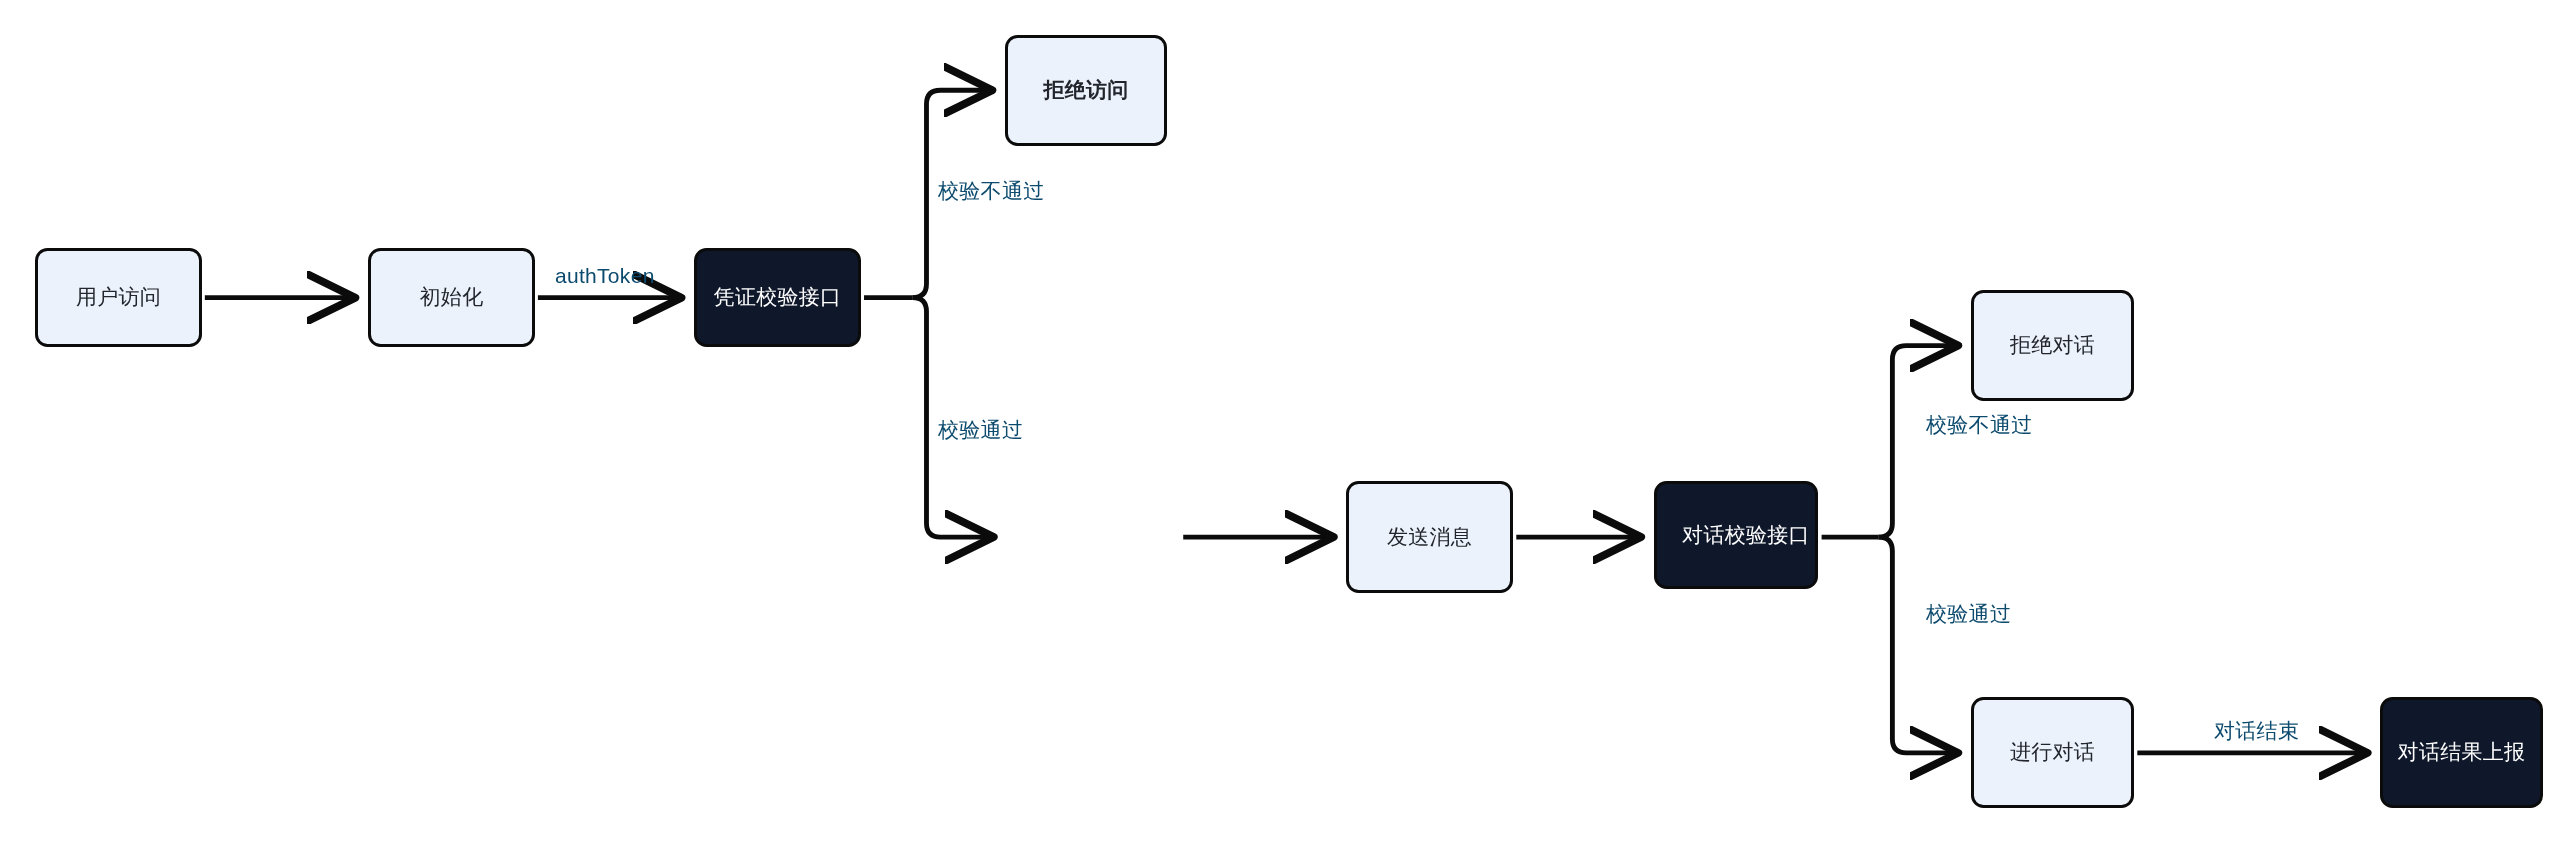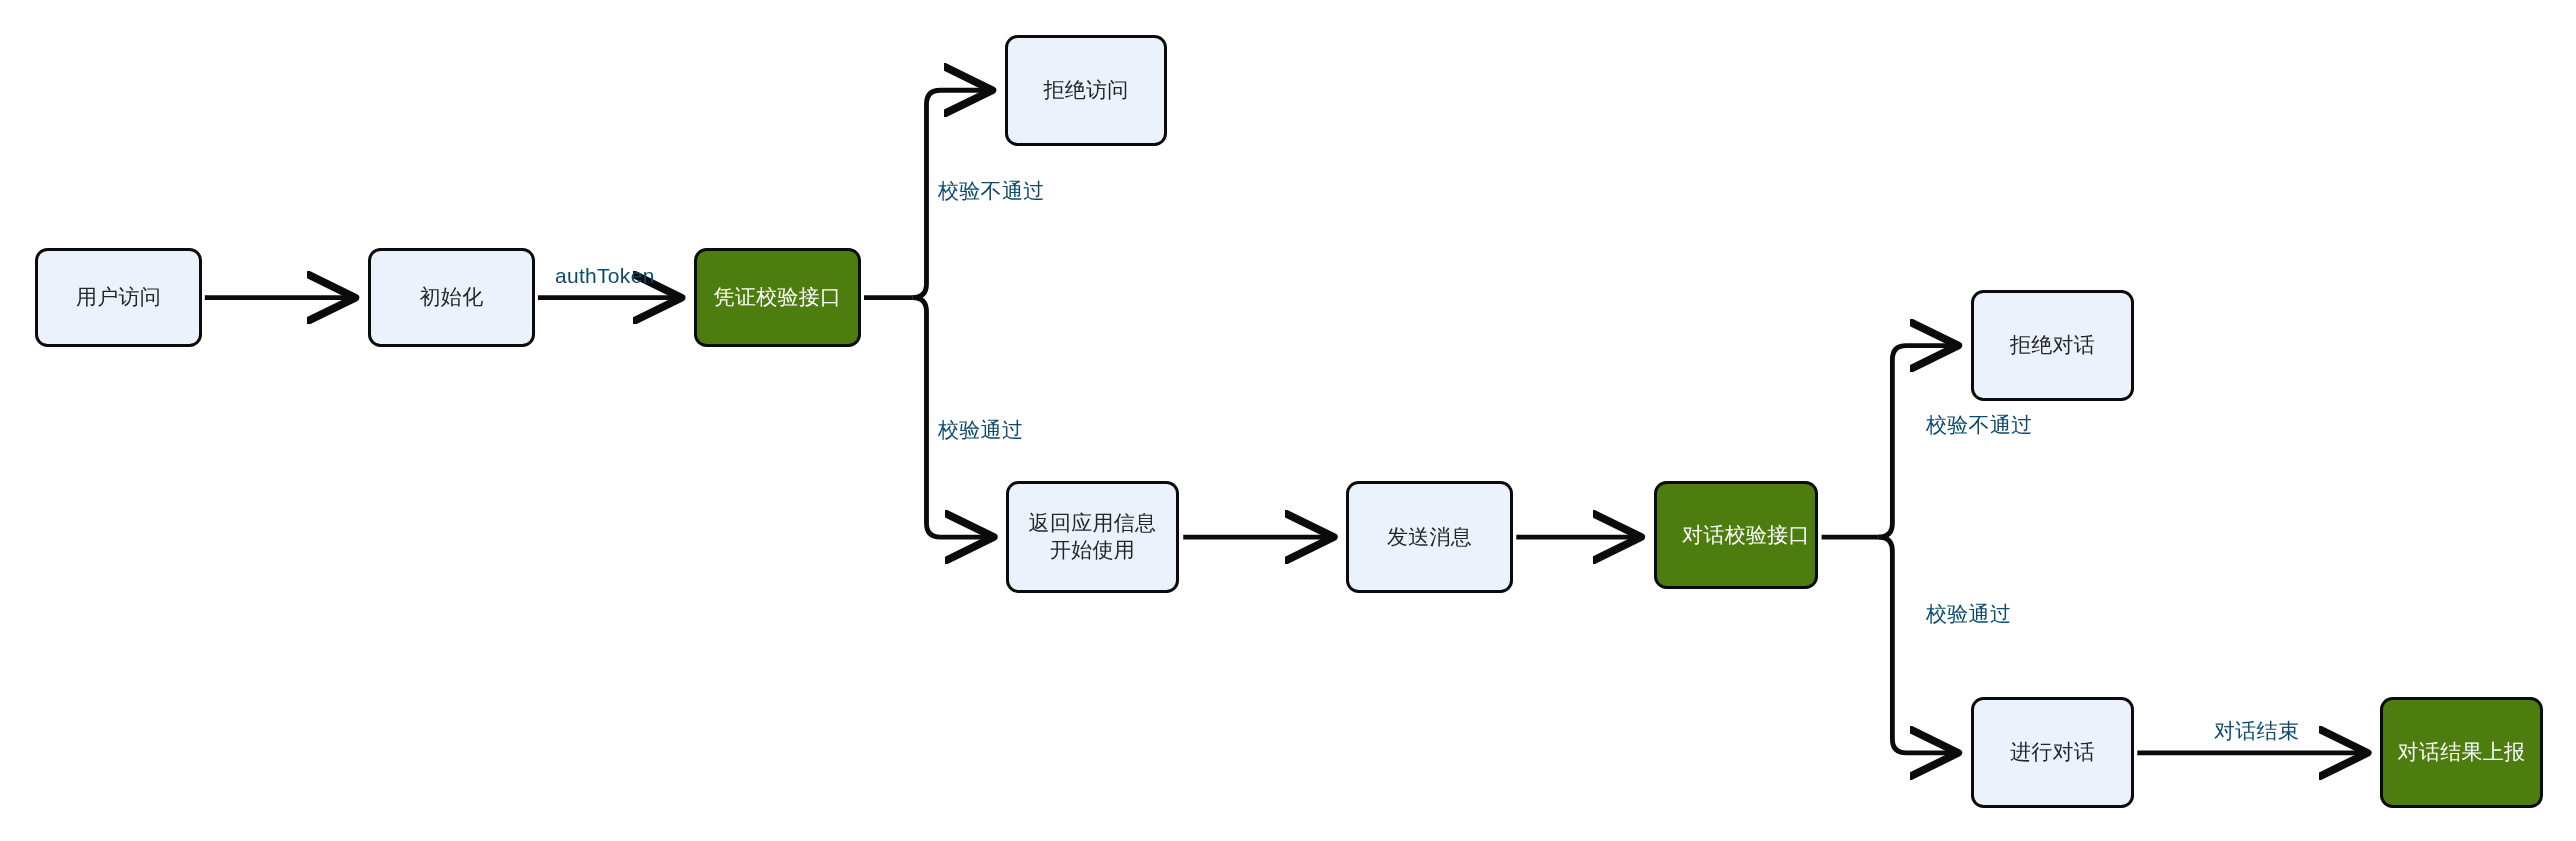--- a/index.html
+++ b/index.html
@@ -35,21 +35,21 @@
     justify-content: center;
     text-align: center;
     line-height: 1.28;
     letter-spacing: 0.3px;
   }
   .node.fill-blue {
     background: #ecf2fb;
     color: #22262c;
   }
   .node.fill-green {
-    background: #4d7c0f;
+    background: #0f172a;
     color: #ffffff;
     text-align: center;
   }
   .node .node-label {
     display: block;
     white-space: pre-line;
     font-size: 21px;
   }
   .edge-label {
     position: absolute;
@@ -102,28 +102,24 @@
   </div>
 
   <div class="node fill-blue" style="left:368px; top:248px; width:167px; height:99px;">
     <span class="node-label">初始化</span>
   </div>
 
   <div class="node fill-green" style="left:694px; top:248px; width:167px; height:99px;">
     <span class="node-label">凭证校验接口</span>
   </div>
 
-  <div class="node fill-blue" style="left:1005px; top:35px; width:162px; height:111px;">
+  <div class="node fill-blue" style="left:1005px; top:35px; width:162px; height:111px;font-weight:bold;">
     <span class="node-label">拒绝访问</span>
   </div>
 
-  <div class="node fill-blue" style="left:1006px; top:481px; width:173px; height:112px;">
-    <span class="node-label">返回应用信息
-开始使用</span>
-  </div>
 
   <div class="node fill-blue" style="left:1346px; top:481px; width:167px; height:112px;">
     <span class="node-label">发送消息</span>
   </div>
 
   <div class="node fill-green" style="left:1654px; top:481px; width:164px; height:108px;padding-left:20px;">
     <span class="node-label">对话校验接口</span>
   </div>
 
   <div class="node fill-blue" style="left:1971px; top:290px; width:163px; height:111px;">

